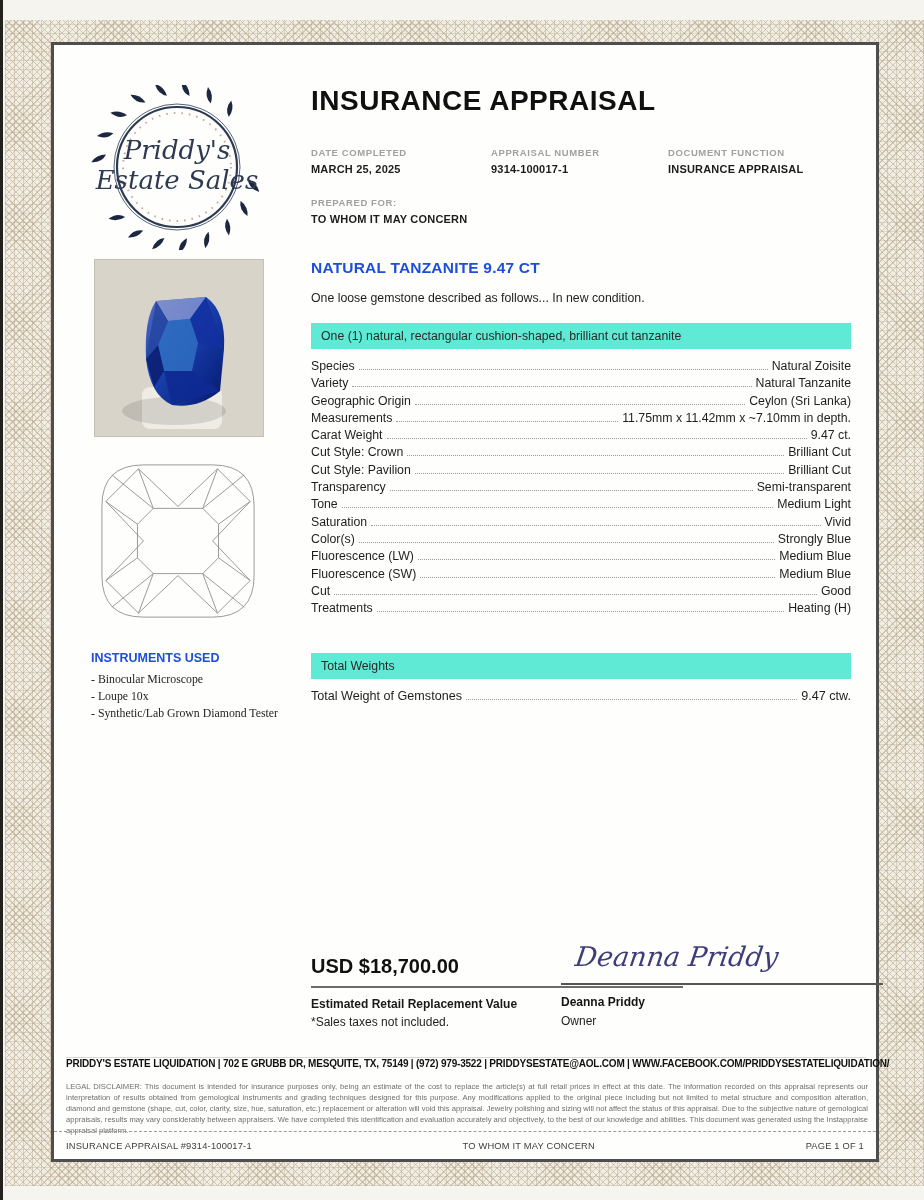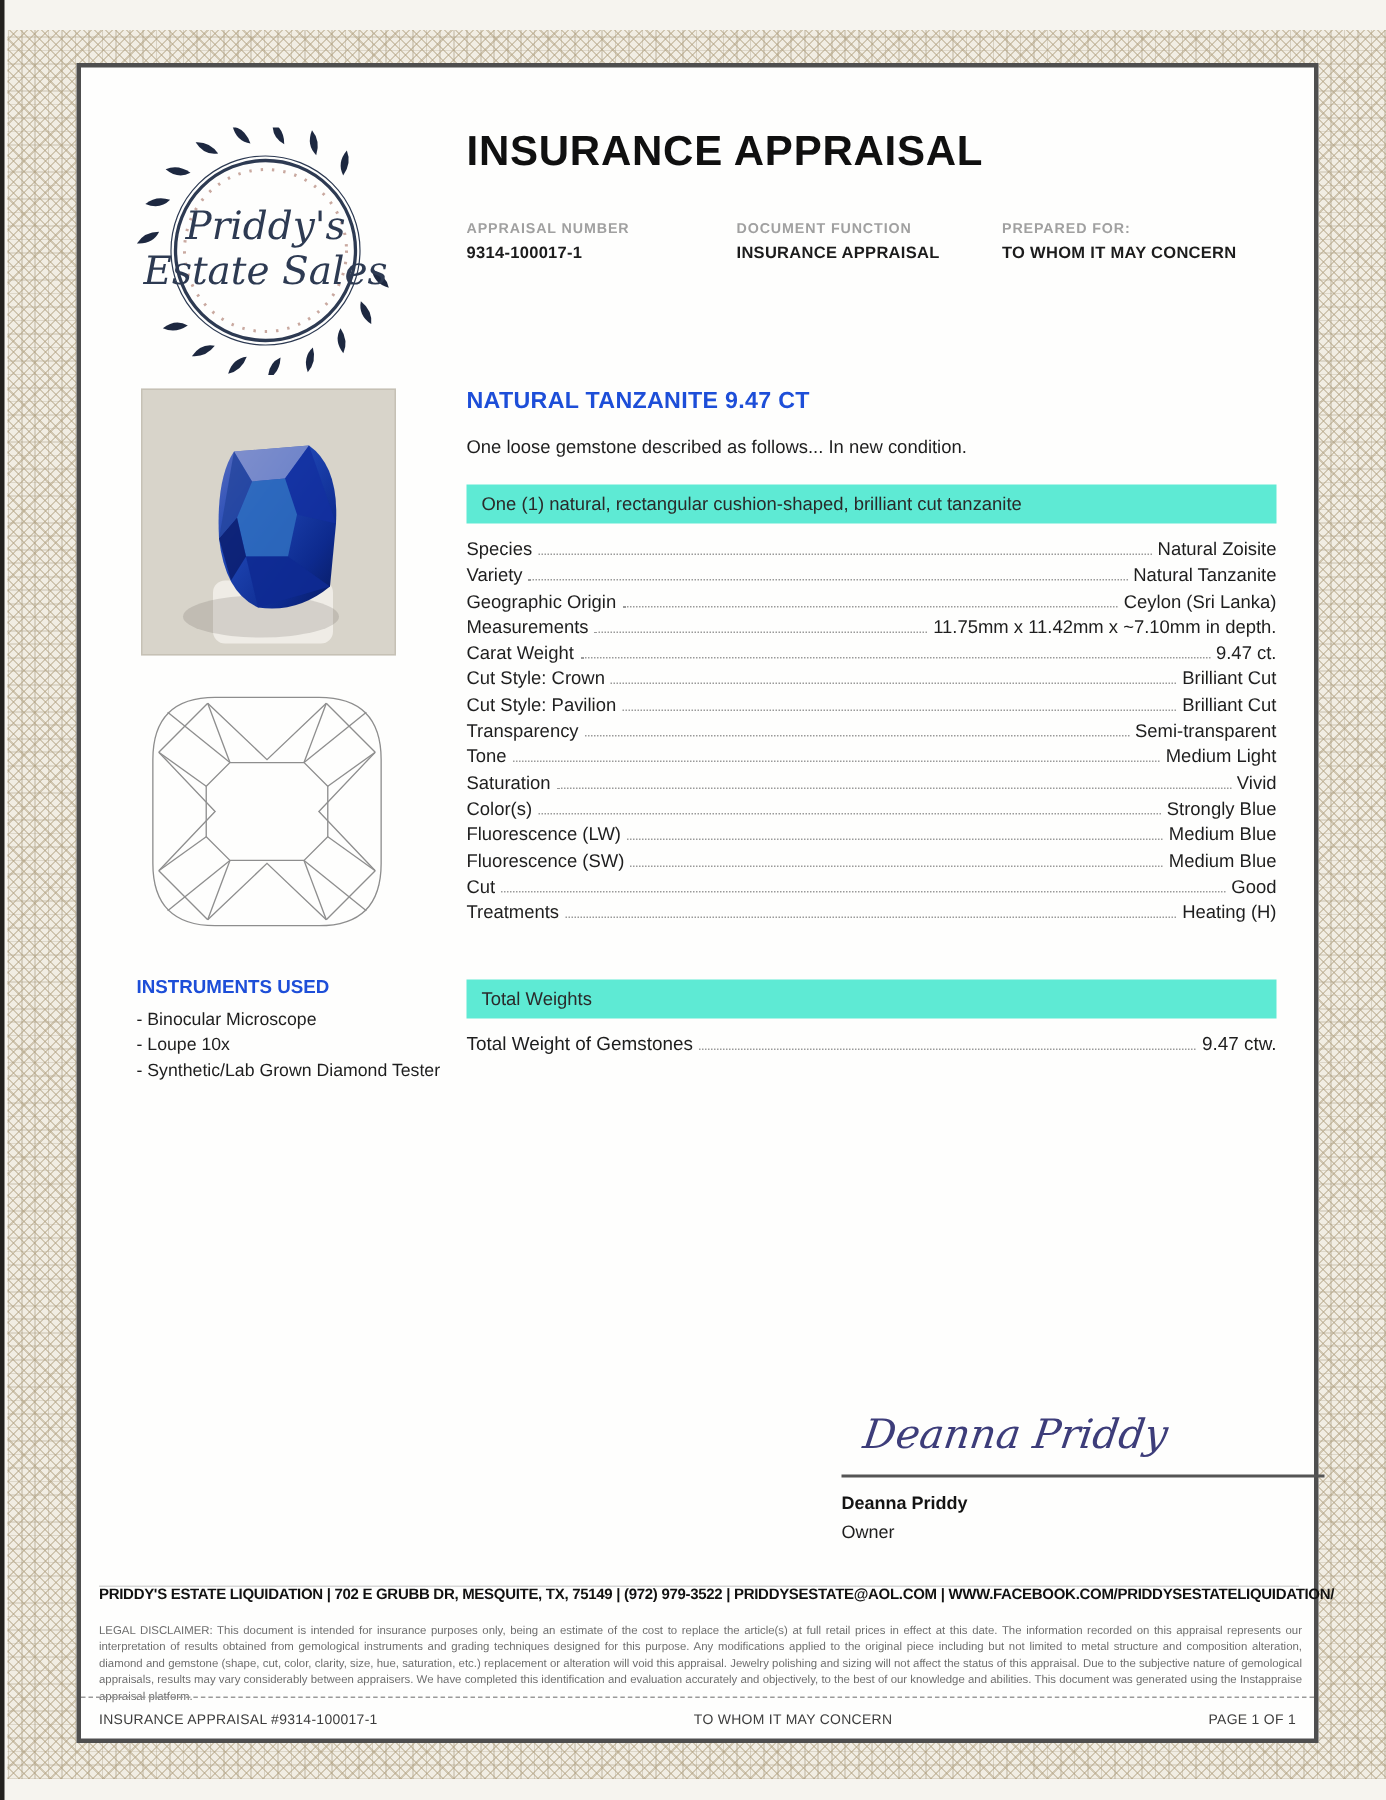--- a/index.html
+++ b/index.html
@@ -34,21 +34,21 @@
   .meta-value{font-size:11px;font-weight:bold;color:#1c1c1c;letter-spacing:.2px;}
 
   
   .logo-box{left:28px;top:40px;width:190px;height:165px;}
 
   
   .photo{left:40px;top:214px;width:170px;height:178px;}
   .diagram{left:40px;top:410px;width:168px;height:172px;}
   .instruments{left:37px;top:606px;width:215px;}
   .instruments-heading{font-size:12.5px;font-weight:bold;color:#1d4ed8;margin-bottom:6px;}
-  .instrument-item{font-size:11.8px;color:#1e1e1e;line-height:17px;}
+  .instrument-item{font-size:11.8px;color:#1e1e1e;line-height:17px;font-family:Liberation Serif, serif;}
 
   
   .item-heading{left:257px;top:214px;font-size:15.5px;font-weight:bold;color:#1d4ed8;letter-spacing:.2px;}
   .item-desc{left:257px;top:246px;font-size:12.3px;color:#1e1e1e;}
   .banner{left:257px;width:540px;background:#5eead4;font-size:12.3px;color:#2a2a2a;
           padding:6px 10px;box-sizing:border-box;}
   .banner-1{top:278px;}
   .banner-2{top:608px;}
   .props{left:257px;top:314px;width:540px;}
   .prop-row{display:flex;align-items:baseline;height:17.3px;font-size:12.3px;color:#1e1e1e;}
@@ -113,20 +113,24 @@
       </g>
       <text x="95" y="74" text-anchor="middle" font-family="DejaVu Serif, serif" font-style="italic" font-size="26" fill="#2d3a52">Priddy's</text>
       <text x="95" y="104" text-anchor="middle" font-family="DejaVu Serif, serif" font-style="italic" font-size="26" fill="#2d3a52">Estate Sales</text>
     </svg>
   </div>
 
   <div class="abs doc-title">INSURANCE APPRAISAL</div>
 
   <div class="abs meta-grid">
     <div>
+      <div class="meta-label">DATE COMPLETED</div>
+      <div class="meta-value">MARCH 25, 2025</div>
+    </div>
+    <div>
       <div class="meta-label">APPRAISAL NUMBER</div>
       <div class="meta-value">9314-100017-1</div>
     </div>
     <div>
       <div class="meta-label">DOCUMENT FUNCTION</div>
       <div class="meta-value">INSURANCE APPRAISAL</div>
     </div>
     <div>
       <div class="meta-label">PREPARED FOR:</div>
       <div class="meta-value">TO WHOM IT MAY CONCERN</div>
@@ -276,20 +280,25 @@
 
   <div class="abs banner banner-2">Total Weights</div>
   <div class="abs totals-row">
     <div class="prop-row">
       <span>Total Weight of Gemstones</span>
       <span class="prop-leader"></span>
       <span class="prop-value">9.47 ctw.</span>
     </div>
   </div>
 
+  <div class="abs valuation">
+    <div class="val-amount">USD $18,700.00</div>
+    <div class="val-label">Estimated Retail Replacement Value</div>
+    <div class="val-note">*Sales taxes not included.</div>
+  </div>
 
   <div class="abs sigblock">
     <div class="sig-script">Deanna Priddy</div>
     <div class="sig-line"></div>
     <div class="sig-name">Deanna Priddy</div>
     <div class="sig-title">Owner</div>
   </div>
 
   <div class="abs footer-company">PRIDDY'S ESTATE LIQUIDATION | 702 E GRUBB DR, MESQUITE, TX, 75149 | (972) 979-3522 | PRIDDYSESTATE@AOL.COM | WWW.FACEBOOK.COM/PRIDDYSESTATELIQUIDATION/</div>
   <div class="abs footer-disclaimer">LEGAL DISCLAIMER: This document is intended for insurance purposes only, being an estimate of the cost to replace the article(s) at full retail prices in effect at this date. The information recorded on this appraisal represents our interpretation of results obtained from gemological instruments and grading techniques designed for this purpose. Any modifications applied to the original piece including but not limited to metal structure and composition alteration, diamond and gemstone (shape, cut, color, clarity, size, hue, saturation, etc.) replacement or alteration will void this appraisal. Jewelry polishing and sizing will not affect the status of this appraisal.  Due to the subjective nature of gemological appraisals, results may vary considerably between appraisers. We have completed this identification and evaluation accurately and objectively, to the best of our knowledge and abilities. This document was generated using the Instappraise appraisal platform.</div>

